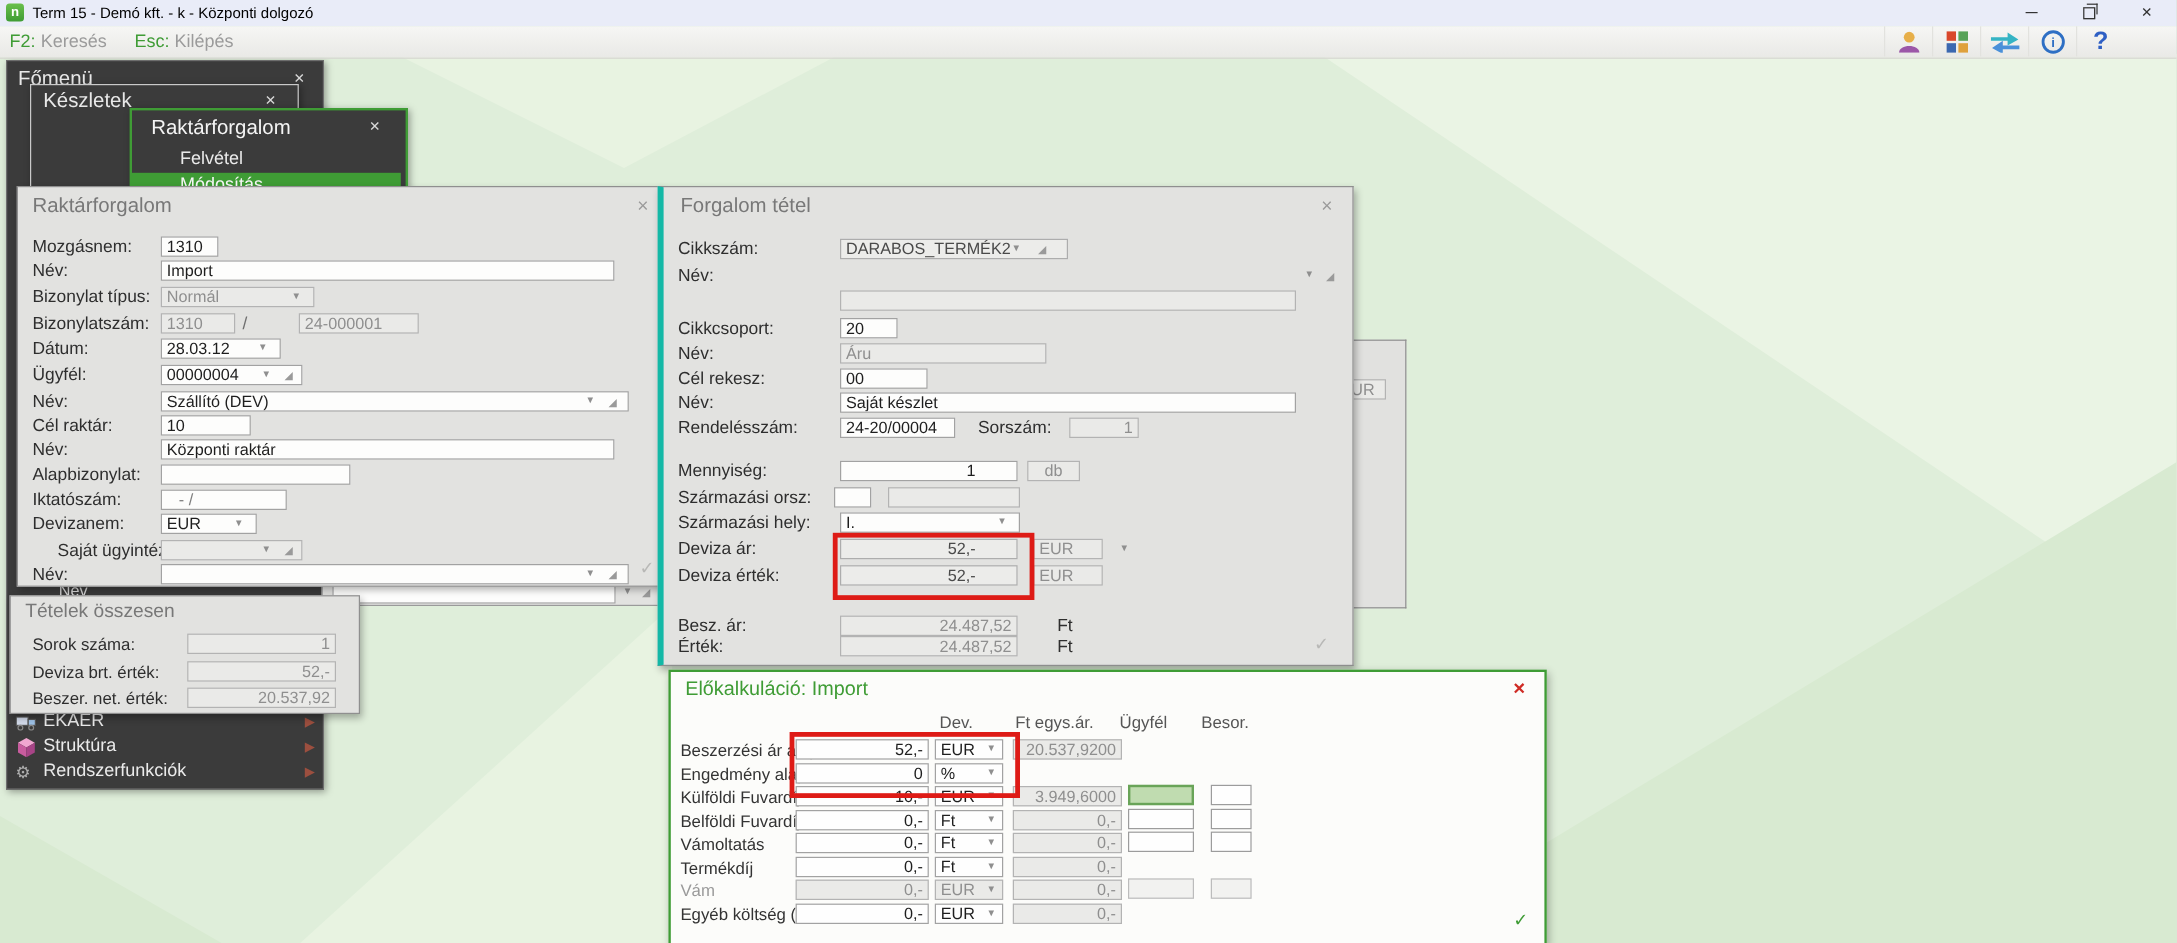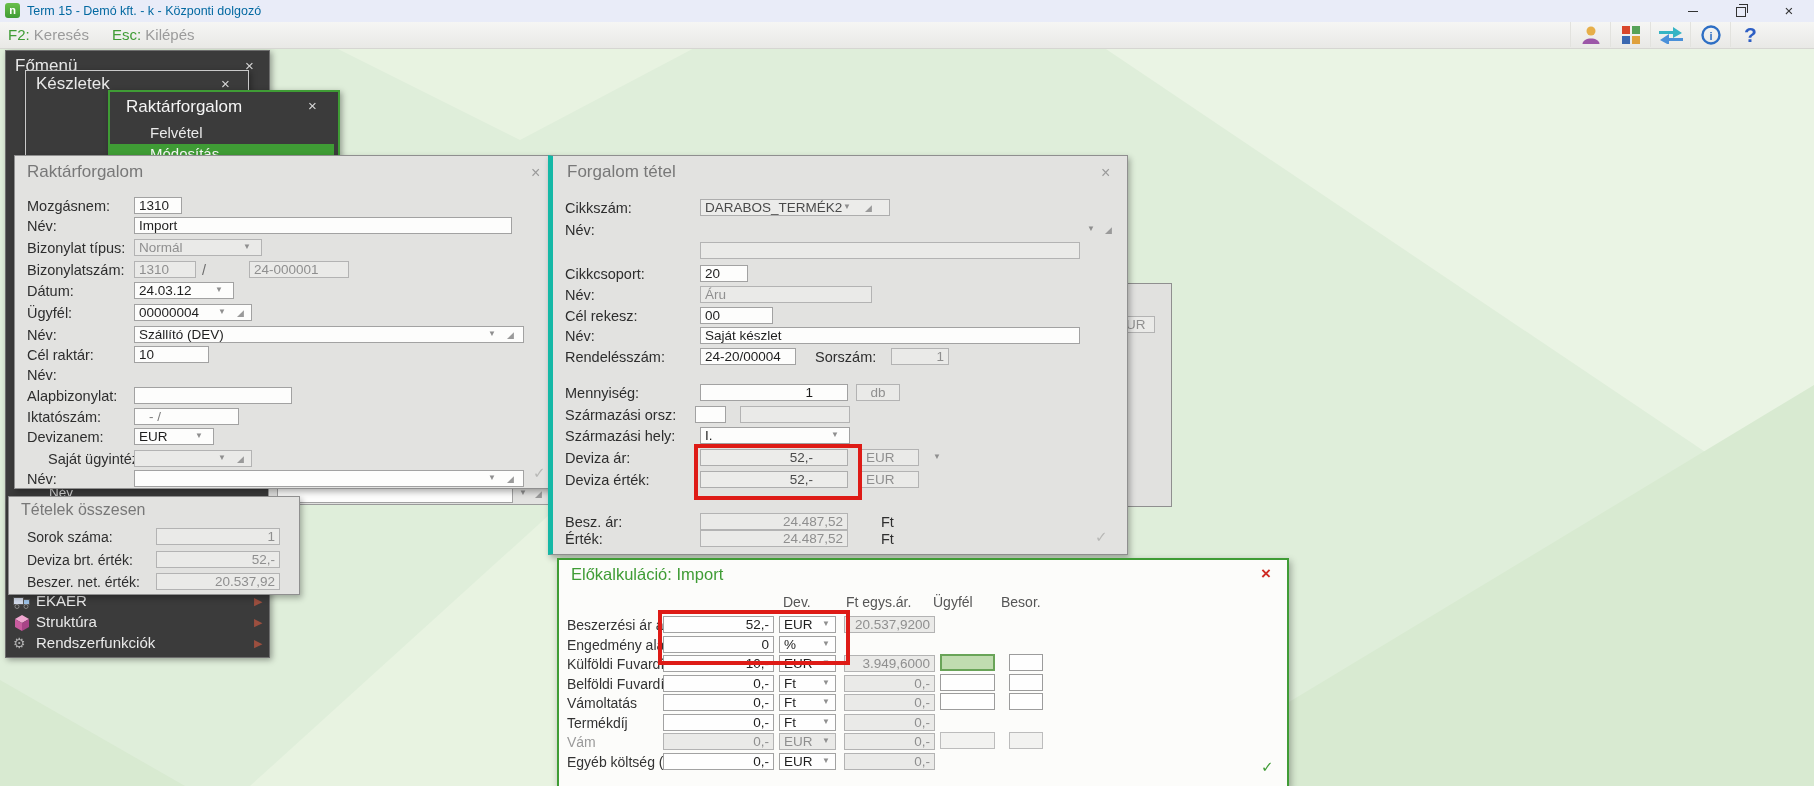--- a/index.html
+++ b/index.html
@@ -5,21 +5,21 @@
   html,body{margin:0;padding:0;background:#c9c9c9;}
   .stage{position:relative;width:1814px;height:786px;overflow:hidden;
          font-family:"Liberation Sans","DejaVu Sans",sans-serif;background:#dfeeda;}
   .abs{position:absolute;}
 
   
   .titlebar{position:absolute;left:0;top:0;width:1814px;height:22px;background:#e9ecf8;z-index:30;}
   .appicon{position:absolute;left:5px;top:3px;width:15px;height:15px;border-radius:3px;
            background:linear-gradient(#6abf4b,#3f9c35);color:#fff;font-size:11px;font-weight:bold;
            text-align:center;line-height:15px;}
-  .wintitle{position:absolute;left:27px;top:0;height:22px;line-height:22px;font-size:12.5px;color:#0369a1;white-space:nowrap;}
+  .wintitle{position:absolute;left:27px;top:0;height:22px;line-height:22px;font-size:12.5px;color:#000000;white-space:nowrap;}
   .winctl{position:absolute;top:0;width:30px;height:22px;text-align:center;line-height:22px;color:#333;}
   .minbar{display:inline-block;width:10px;height:1px;background:#333;vertical-align:middle;}
   .maxbox{display:inline-block;width:8px;height:8px;border:1px solid #333;position:relative;vertical-align:middle;background:#e9ecf8;}
   .maxbox::before{content:"";position:absolute;left:2px;top:-4px;width:8px;height:8px;border:1px solid #333;border-bottom:none;border-left:none;}
   .maxbox::after{content:"";position:absolute;left:-1px;top:-1px;width:8px;height:8px;border:1px solid #333;background:#e9ecf8;}
   .clsglyph{font-size:15px;}
 
   
   .menubar{position:absolute;left:0;top:22px;width:1814px;height:26px;
            background:linear-gradient(#f6f6f4,#e9e9e6);border-bottom:1px solid #d6d6d2;z-index:30;}
@@ -194,37 +194,38 @@
     <div class="lbl" style="left:12px;top:84px;">Bizonylat típus:</div>
     <div class="fld dis" style="left:119px;top:83px;width:128px;padding-right:18px;">Normál</div>
     <span class="dd" style="left:228px;top:86px;">▼</span>
 
     <div class="lbl" style="left:12px;top:106px;">Bizonylatszám:</div>
     <div class="fld dis" style="left:119px;top:105px;width:62px;">1310</div>
     <div class="lbl" style="left:187px;top:106px;color:#6e6e6e;">/</div>
     <div class="fld dis" style="left:197px;top:105px;width:100px;margin-left:37px;">24-000001</div>
 
     <div class="lbl" style="left:12px;top:127px;">Dátum:</div>
-    <div class="fld" style="left:119px;top:126px;width:100px;padding-right:18px;">24.03.12</div>
+    <div class="fld" style="left:119px;top:126px;width:100px;padding-right:18px;">28.03.12</div>
     <span class="dd" style="left:200px;top:129px;">▼</span>
 
     <div class="lbl" style="left:12px;top:149px;">Ügyfél:</div>
     <div class="fld" style="left:119px;top:148px;width:118px;padding-right:34px;">00000004</div>
     <span class="dd" style="left:203px;top:151px;">▼</span>
     <span class="cnr" style="left:222px;top:152px;">◢</span>
 
     <div class="lbl" style="left:12px;top:171px;">Név:</div>
     <div class="fld" style="left:119px;top:170px;width:390px;padding-right:36px;">Szállító (DEV)</div>
     <span class="dd" style="left:473px;top:173px;">▼</span>
     <span class="cnr" style="left:492px;top:174px;">◢</span>
 
     <div class="lbl" style="left:12px;top:191px;">Cél raktár:</div>
     <div class="fld" style="left:119px;top:190px;width:75px;">10</div>
 
     <div class="lbl" style="left:12px;top:211px;">Név:</div>
+    <div class="fld" style="left:119px;top:210px;width:378px;">Központi raktár</div>
 
     <div class="lbl" style="left:12px;top:232px;">Alapbizonylat:</div>
     <div class="fld" style="left:119px;top:231px;width:158px;"></div>
 
     <div class="lbl" style="left:12px;top:253px;">Iktatószám:</div>
     <div class="fld muted" style="left:119px;top:252px;width:105px;padding-left:14px;">-  /</div>
 
     <div class="lbl" style="left:12px;top:273px;">Devizanem:</div>
     <div class="fld" style="left:119px;top:272px;width:80px;padding-right:18px;">EUR</div>
     <span class="dd" style="left:180px;top:275px;">▼</span>

